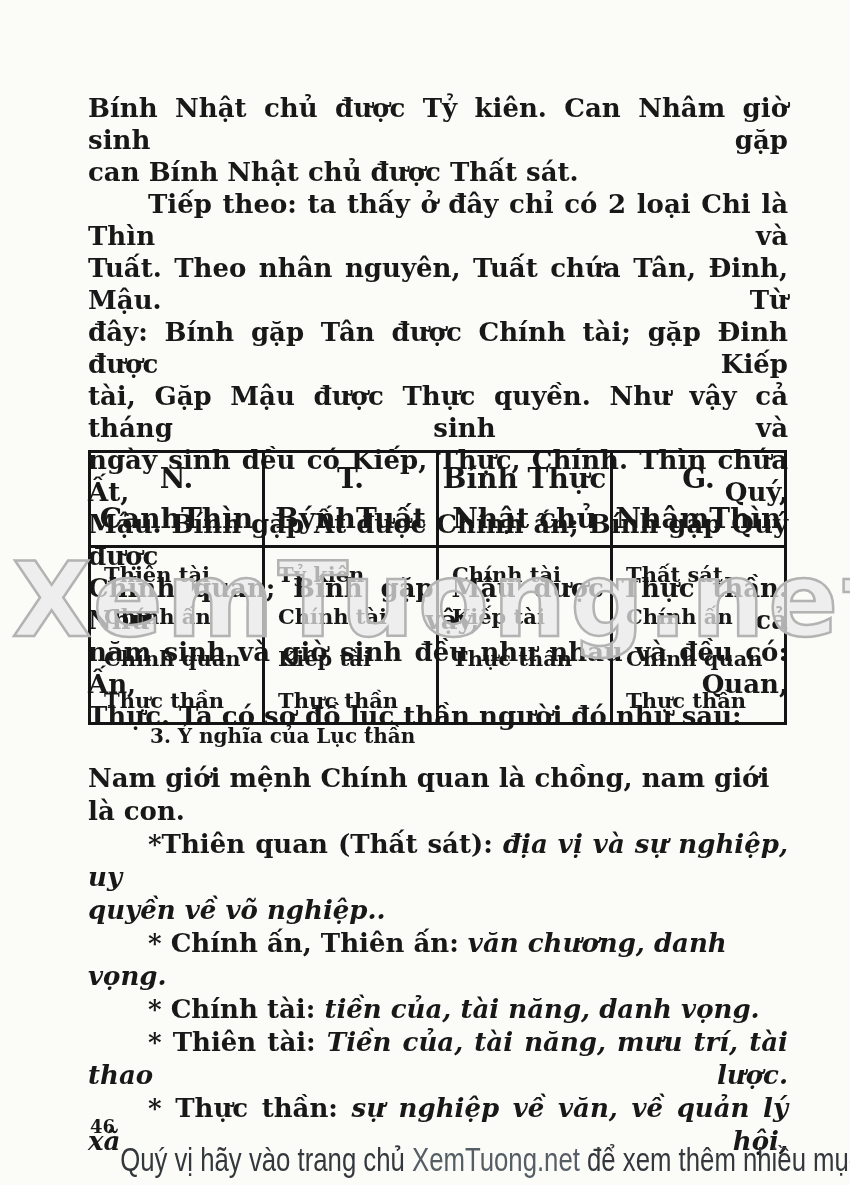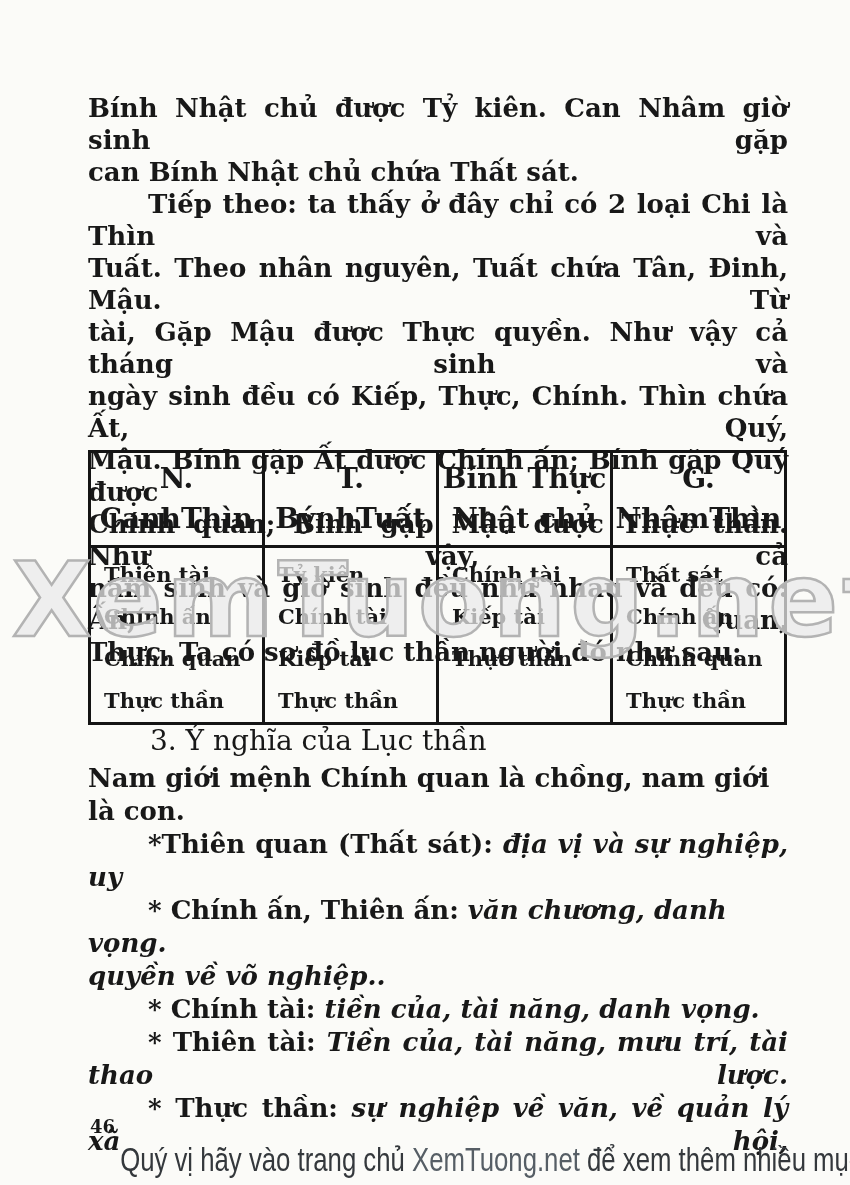--- a/index.html
+++ b/index.html
@@ -39,21 +39,21 @@
     font-family:"DejaVu Sans","Liberation Sans",sans-serif;
     font-weight:bold; font-size:103px; letter-spacing:4px; white-space:nowrap;
     color:rgba(255,255,255,0.55);
     -webkit-text-stroke:2.5px var(--wm,#b3b3b3);
     text-shadow:0 0 1px rgba(170,170,170,0.4);
     z-index:6; pointer-events:none;
   }
   
   #section-heading {
     position:absolute; left:88px; top:724px; width:700px;
-    font-size:28px; font-weight:normal; text-indent:62px;
+    font-size:20px; font-weight:bold; text-indent:62px;
   }
   #bullets {
     position:absolute; left:88px; top:762px; width:700px;
     font-size:26px; line-height:33px; font-weight:600;
   }
   .it { font-style:italic; }
   
   #page-number {
     position:absolute; left:90px; top:1116px;
     font-size:18px; font-weight:600;
@@ -69,23 +69,24 @@
   }
   #footer .brand { color:var(--footer-brand,#565e65); }
 </style>
 </head>
 <body>
 
 <div class="page">
 
   <div id="paragraphs">
       <div class="line j">Bính Nhật chủ được Tỷ kiên. Can Nhâm giờ sinh gặp</div>
-      <div class="line">can Bính Nhật chủ chứa Thất sát.</div>
+      <div class="line">can Bính Nhật chủ được Thất sát.</div>
       <div class="line j ind">Tiếp theo: ta thấy ở đây chỉ có 2 loại Chi là Thìn và</div>
       <div class="line j">Tuất. Theo nhân nguyên, Tuất chứa Tân, Đinh, Mậu. Từ</div>
+      <div class="line j">đây: Bính gặp Tân được Chính tài; gặp Đinh được Kiếp</div>
       <div class="line j">tài, Gặp Mậu được Thực quyền. Như vậy cả tháng sinh và</div>
       <div class="line j">ngày sinh đều có Kiếp, Thực, Chính. Thìn chứa Ất, Quý,</div>
       <div class="line j">Mậu. Bính gặp Ất được Chính ấn; Bính gặp Quý được</div>
       <div class="line j">Chính quan; Bính gặp Mậu được Thực thần. Như vậy, cả</div>
       <div class="line j">năm sinh và giờ sinh đều như nhau và đều có: Ấn, Quan,</div>
       <div class="line">Thực. Ta có sơ đồ lục thần người đó như sau:</div>
     </div>
 
   <table id="lucthan-table">
     <thead>
@@ -137,22 +138,22 @@
     </tbody>
   </table>
 
   <div id="watermark">XemTuong.net</div>
 
   <div id="section-heading">3. Ý nghĩa của Lục thần</div>
 
   <div id="bullets">
       <div class="line"><span>Nam giới mệnh Chính quan là chồng, nam giới là con.</span></div>
       <div class="line j ind"><span>*Thiên quan (Thất sát): </span><span class="it">địa vị và sự nghiệp, uy</span></div>
+      <div class="line"><span class="it">quyền về võ nghiệp..</span></div>
       <div class="line ind"><span>* Chính ấn, Thiên ấn: </span><span class="it">văn chương, danh vọng.</span></div>
-      <div class="line"><span class="it">quyền về võ nghiệp..</span></div>
       <div class="line ind"><span>* Chính tài: </span><span class="it">tiền của, tài năng, danh vọng.</span></div>
       <div class="line j ind"><span>* Thiên tài: </span><span class="it">Tiền của, tài năng, mưu trí, tài thao lược.</span></div>
       <div class="line j ind"><span>* Thực thần: </span><span class="it">sự nghiệp về văn, về quản lý xã hội,</span></div>
     </div>
 
   <div id="page-number">46</div>
 
   <div id="footer">
     <span class="squeeze"><span>Quý vị hãy vào trang chủ </span><span class="brand">XemTuong.net</span><span> để xem thêm nhiều mục hay khác</span></span>
   </div>

